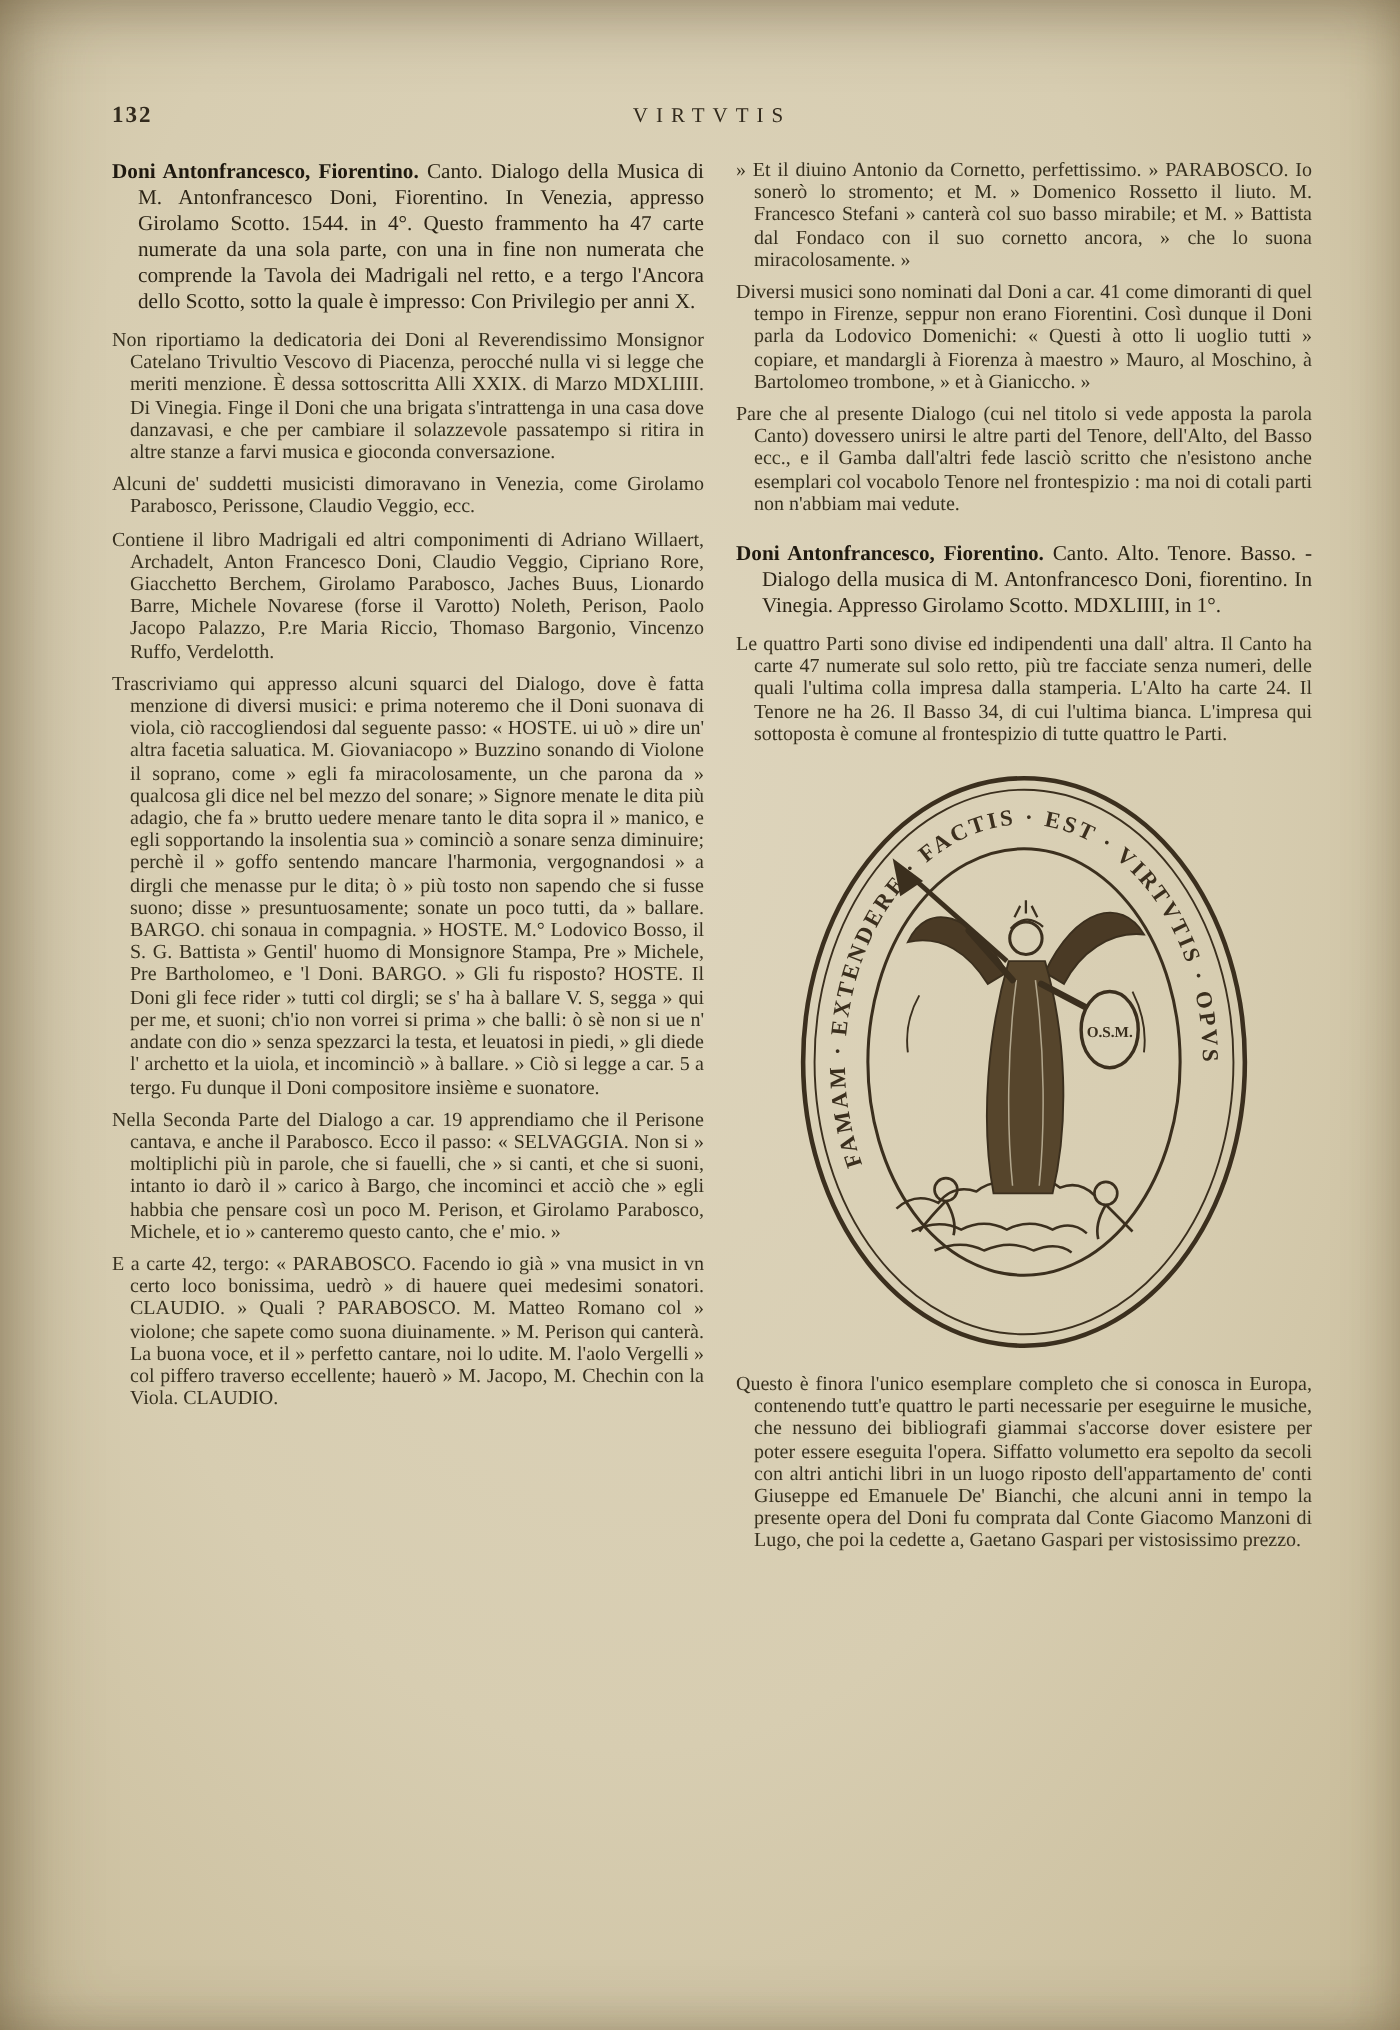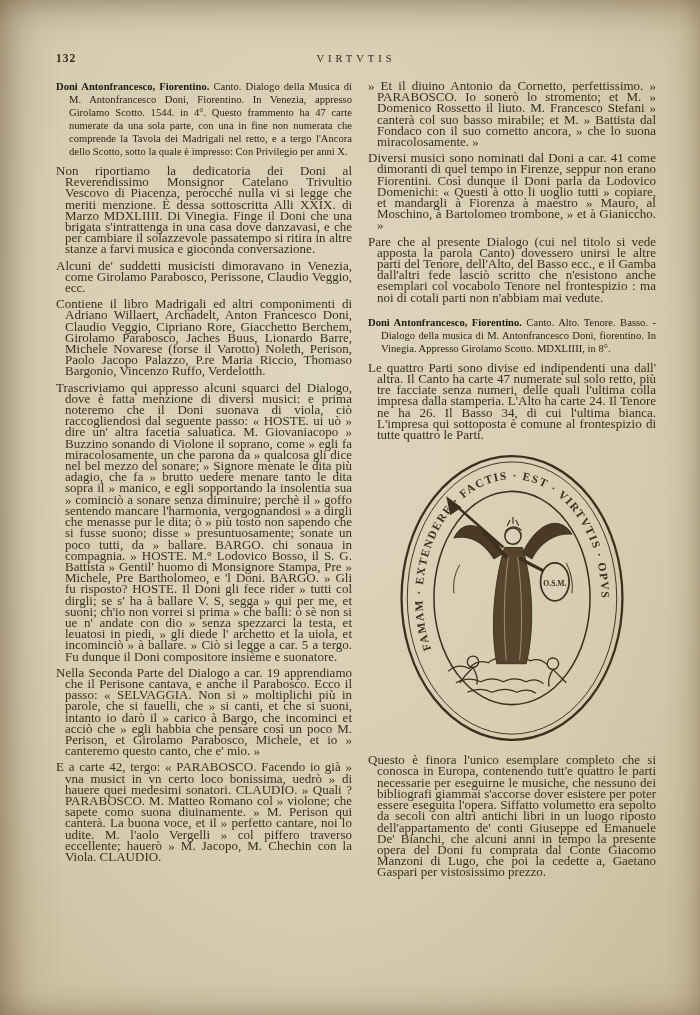--- a/index.html
+++ b/index.html
@@ -30,21 +30,21 @@
   .col.right{flex-basis:288px;}
   p{margin:0;}
   .entry{
     font-size:10.6px;line-height:13px;text-align:justify;
     padding-left:13px;text-indent:-13px;margin-bottom:7px;
     color:#2c2416;
   }
   .entry b{font-weight:700;color:#1f1910;}
   .entry2{margin-top:13px;}
   .note{
-    font-size:13px;line-height:11.2px;text-align:justify;
+    font-size:10px;line-height:11.2px;text-align:justify;
     padding-left:9px;text-indent:-9px;margin-bottom:5px;
     color:#37301f;
   }
   figure.emblem{
     margin:10px 0 8px 0;display:flex;justify-content:center;
   }
   .emblem svg{display:block;}
 </style>
 </head>
 <body>
@@ -67,21 +67,21 @@
       <p class="note">Trascriviamo qui appresso alcuni squarci del Dialogo, dove è fatta menzione di diversi musici: e prima noteremo che il Doni suonava di viola, ciò raccogliendosi dal seguente passo: « HOSTE. ui uò » dire un' altra facetia saluatica. M. Giovaniacopo » Buzzino sonando di Violone il soprano, come » egli fa miracolosamente, un che parona da » qualcosa gli dice nel bel mezzo del sonare; » Signore menate le dita più adagio, che fa » brutto uedere menare tanto le dita sopra il » manico, e egli sopportando la insolentia sua » cominciò a sonare senza diminuire; perchè il » goffo sentendo mancare l'harmonia, vergognandosi » a dirgli che menasse pur le dita; ò » più tosto non sapendo che si fusse suono; disse » presuntuosamente; sonate un poco tutti, da » ballare. BARGO. chi sonaua in compagnia. » HOSTE. M.° Lodovico Bosso, il S. G. Battista » Gentil' huomo di Monsignore Stampa, Pre » Michele, Pre Bartholomeo, e 'l Doni. BARGO. » Gli fu risposto? HOSTE. Il Doni gli fece rider » tutti col dirgli; se s' ha à ballare V. S, segga » qui per me, et suoni; ch'io non vorrei si prima » che balli: ò sè non si ue n' andate con dio » senza spezzarci la testa, et leuatosi in piedi, » gli diede l' archetto et la uiola, et incominciò » à ballare. » Ciò si legge a car. 5 a tergo. Fu dunque il Doni compositore insième e suonatore.</p>
       <p class="note">Nella Seconda Parte del Dialogo a car. 19 apprendiamo che il Perisone cantava, e anche il Parabosco. Ecco il passo: « SELVAGGIA. Non si » moltiplichi più in parole, che si fauelli, che » si canti, et che si suoni, intanto io darò il » carico à Bargo, che incominci et acciò che » egli habbia che pensare così un poco M. Perison, et Girolamo Parabosco, Michele, et io » canteremo questo canto, che e' mio. »</p>
       <p class="note">E a carte 42, tergo: « PARABOSCO. Facendo io già » vna musict in vn certo loco bonissima, uedrò » di hauere quei medesimi sonatori. CLAUDIO. » Quali ? PARABOSCO. M. Matteo Romano col » violone; che sapete como suona diuinamente. » M. Perison qui canterà. La buona voce, et il » perfetto cantare, noi lo udite. M. l'aolo Vergelli » col piffero traverso eccellente; hauerò » M. Jacopo, M. Chechin con la Viola. CLAUDIO.</p>
     </div>
 
     <div class="col right">
       <p class="note">» Et il diuino Antonio da Cornetto, perfettissimo. » PARABOSCO. Io sonerò lo stromento; et M. » Domenico Rossetto il liuto. M. Francesco Stefani » canterà col suo basso mirabile; et M. » Battista dal Fondaco con il suo cornetto ancora, » che lo suona miracolosamente. »</p>
       <p class="note">Diversi musici sono nominati dal Doni a car. 41 come dimoranti di quel tempo in Firenze, seppur non erano Fiorentini. Così dunque il Doni parla da Lodovico Domenichi: « Questi à otto li uoglio tutti » copiare, et mandargli à Fiorenza à maestro » Mauro, al Moschino, à Bartolomeo trombone, » et à Gianiccho. »</p>
       <p class="note">Pare che al presente Dialogo (cui nel titolo si vede apposta la parola Canto) dovessero unirsi le altre parti del Tenore, dell'Alto, del Basso ecc., e il Gamba dall'altri fede lasciò scritto che n'esistono anche esemplari col vocabolo Tenore nel frontespizio : ma noi di cotali parti non n'abbiam mai vedute.</p>
 
-      <p class="entry entry2"><b>Doni Antonfrancesco, Fiorentino.</b><span> Canto. Alto. Tenore. Basso. - Dialogo della musica di M. Antonfrancesco Doni, fiorentino. In Vinegia. Appresso Girolamo Scotto. MDXLIIII, in 8°.</span></p>
+      <p class="entry entry2"><b>Doni Antonfrancesco, Fiorentino.</b><span> Canto. Alto. Tenore. Basso. - Dialogo della musica di M. Antonfrancesco Doni, fiorentino. In Vinegia. Appresso Girolamo Scotto. MDXLIIII, in 1°.</span></p>
 
       <p class="note">Le quattro Parti sono divise ed indipendenti una dall' altra. Il Canto ha carte 47 numerate sul solo retto, più tre facciate senza numeri, delle quali l'ultima colla impresa dalla stamperia. L'Alto ha carte 24. Il Tenore ne ha 26. Il Basso 34, di cui l'ultima bianca. L'impresa qui sottoposta è comune al frontespizio di tutte quattro le Parti.</p>
 
       <figure class="emblem">
         <svg width="238" height="296" viewBox="0 0 250 310">
 
           <ellipse cx="125" cy="155" rx="116" ry="149" fill="none" stroke="#3b2f1e" stroke-width="2.4"></ellipse>
           <ellipse cx="125" cy="155" rx="110" ry="143" fill="none" stroke="#3b2f1e" stroke-width="1"></ellipse>
           <ellipse cx="125" cy="155" rx="82" ry="112" fill="none" stroke="#3b2f1e" stroke-width="1.6"></ellipse>
 

